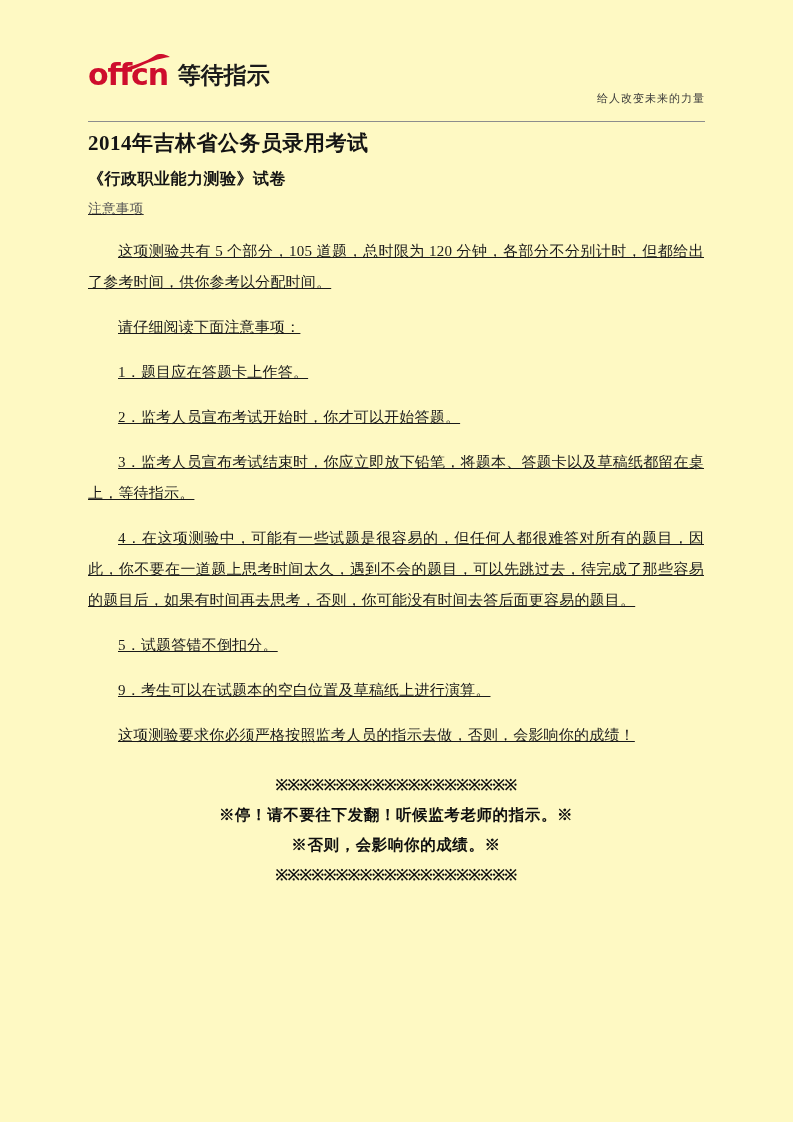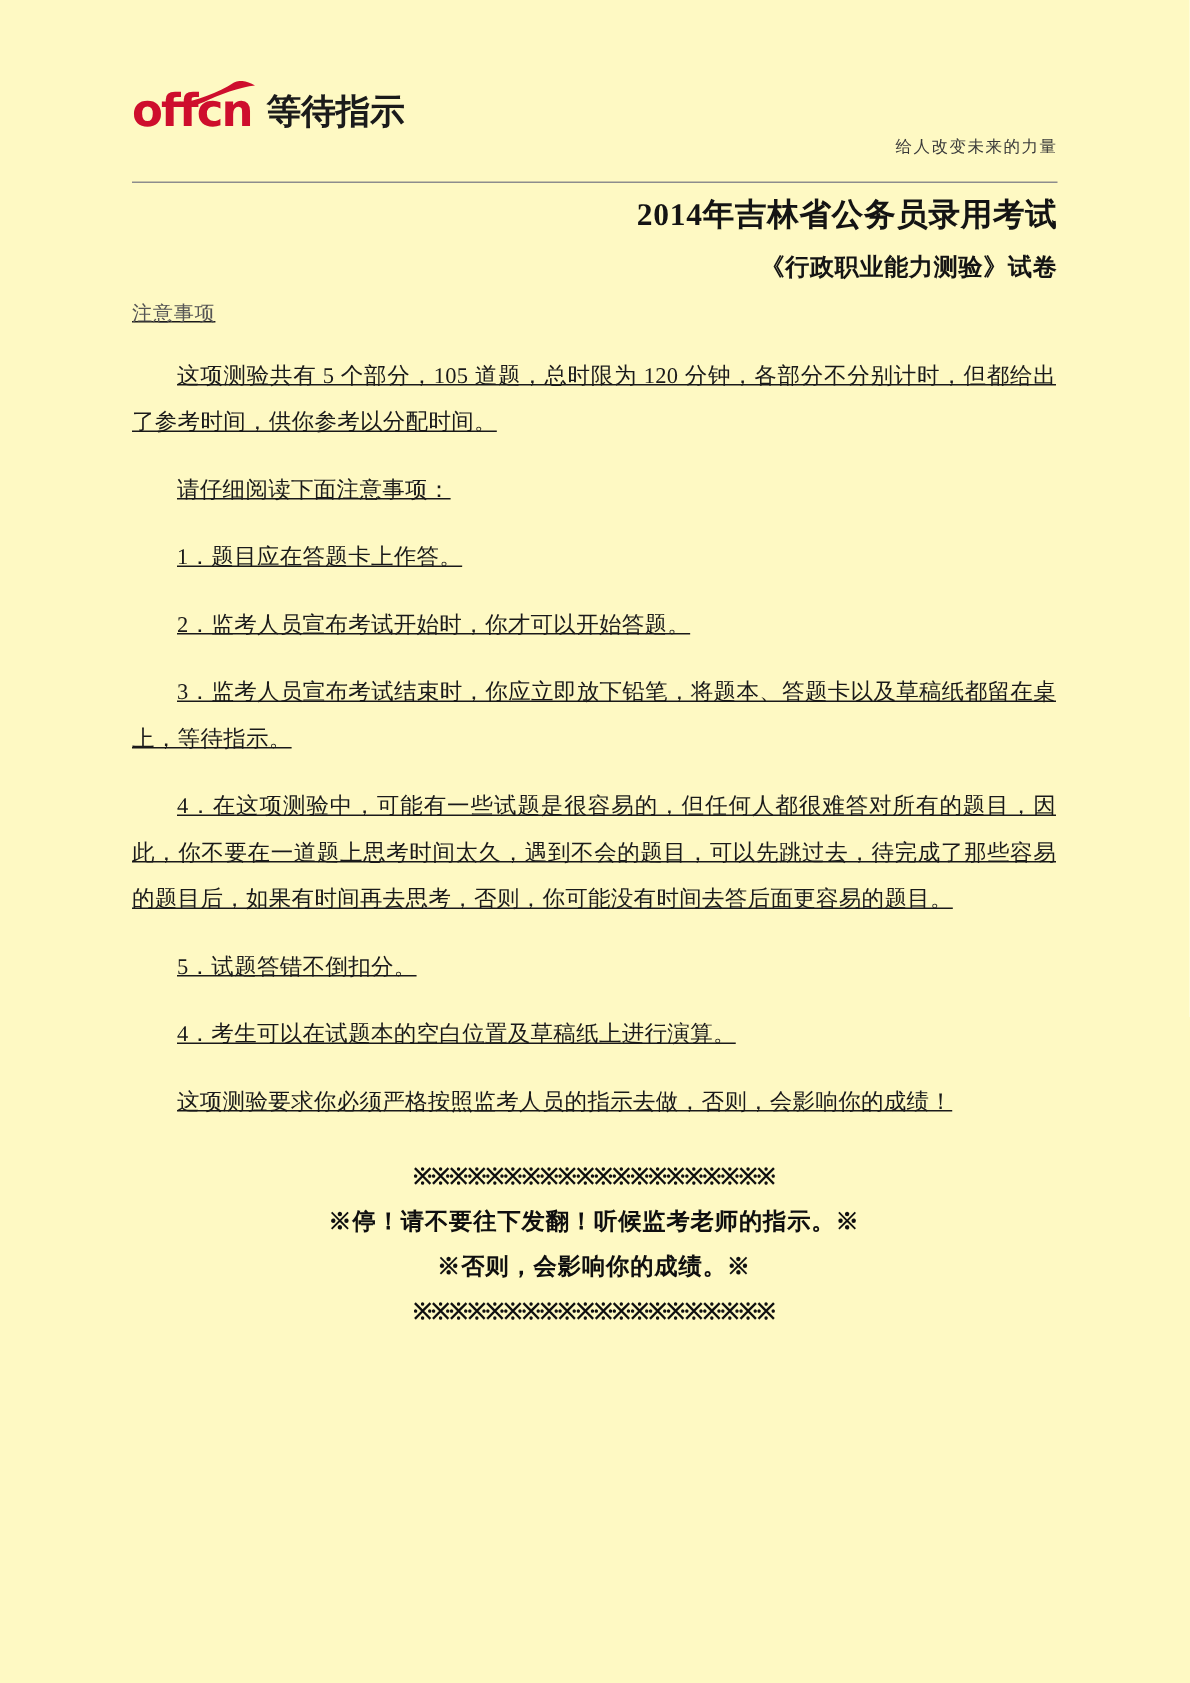--- a/index.html
+++ b/index.html
@@ -86,21 +86,21 @@
     height: 1px;
     background: #8d8d8d;
   }
 
   
   .titles {
     position: absolute;
     left: 88px;
     right: 88px;
     top: 128px;
-    text-align: right;
+    text-align: left;
   }
   .doc-title {
     font-family: "Liberation Serif", "DejaVu Serif", serif;
     font-size: 21px;
     font-weight: bold;
     color: #141414;
     letter-spacing: 0.5px;
     line-height: 31px;
     margin: 0;
   }
@@ -196,21 +196,21 @@
 
     <p class="para indent">这项测验共有 5 个部分，105 道题，总时限为 120 分钟，各部分不分别计时，但都给出了参考时间，供你参考以分配时间。</p>
 
     <p class="para indent">请仔细阅读下面注意事项：</p>
 
     <p class="para indent">1．题目应在答题卡上作答。</p>
     <p class="para indent">2．监考人员宣布考试开始时，你才可以开始答题。</p>
     <p class="para indent">3．监考人员宣布考试结束时，你应立即放下铅笔，将题本、答题卡以及草稿纸都留在桌上，等待指示。</p>
     <p class="para indent">4．在这项测验中，可能有一些试题是很容易的，但任何人都很难答对所有的题目，因此，你不要在一道题上思考时间太久，遇到不会的题目，可以先跳过去，待完成了那些容易的题目后，如果有时间再去思考，否则，你可能没有时间去答后面更容易的题目。</p>
     <p class="para indent">5．试题答错不倒扣分。</p>
-    <p class="para indent">4．考生可以在试题本的空白位置及草稿纸上进行演算。</p>
+    <p class="para indent">9．考生可以在试题本的空白位置及草稿纸上进行演算。</p>
 
     <p class="para indent">这项测验要求你必须严格按照监考人员的指示去做，否则，会影响你的成绩！</p>
   </div>
 
   <div class="warn-block">
     <p class="warn-line warn-rule">※※※※※※※※※※※※※※※※※※※※</p>
     <p class="warn-line">※停！请不要往下发翻！听候监考老师的指示。※</p>
     <p class="warn-line">※否则，会影响你的成绩。※</p>
     <p class="warn-line warn-rule">※※※※※※※※※※※※※※※※※※※※</p>
   </div>

